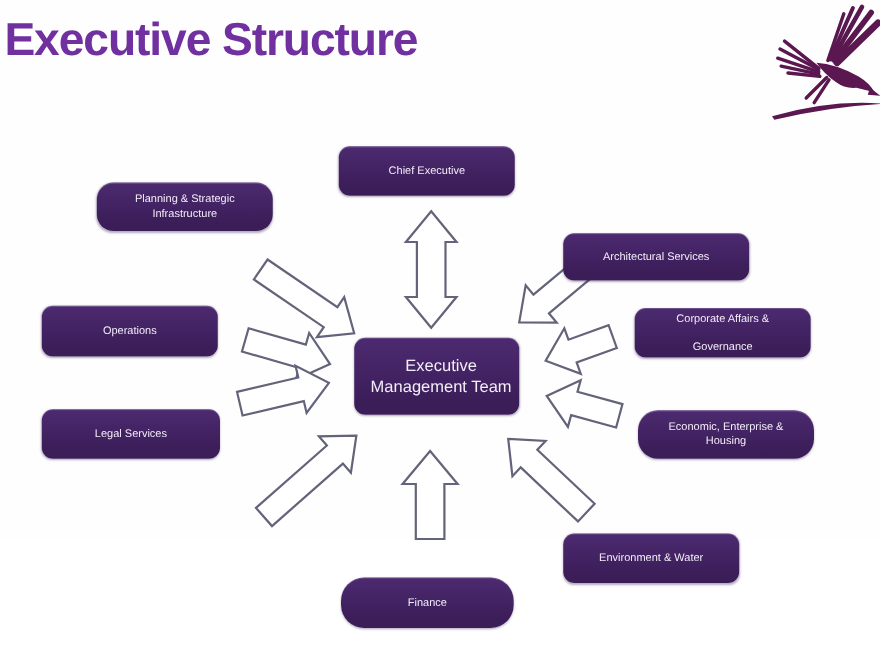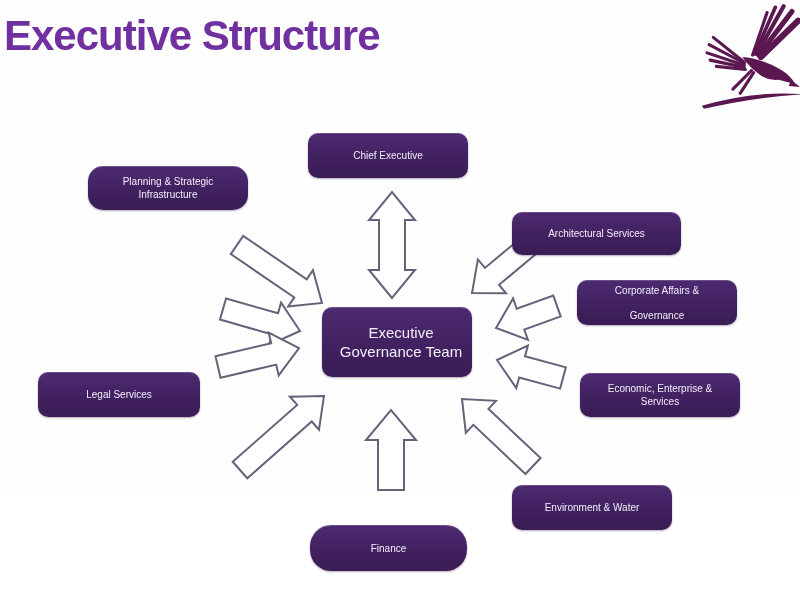--- a/index.html
+++ b/index.html
@@ -80,42 +80,45 @@
 
   <div class="box" style="left:88px;top:166px;width:160px;height:44px;border-radius:15px;">
     <span class="line">Planning &amp; Strategic</span>
     <span class="line">Infrastructure</span>
   </div>
 
   <div class="box" style="left:512px;top:180px;width:169px;height:43px;margin-top:32px;">
     <span class="line">Architectural  Services</span>
   </div>
 
+  <div class="box" style="left:38px;top:278px;width:160px;height:46px;">
+    <span class="line">Operations</span>
+  </div>
 
   <div class="box" style="left:577px;top:280px;width:160px;height:45px;gap:12px;">
     <span class="line">Corporate Affairs &amp;</span>
     <span class="line">Governance</span>
   </div>
 
   <div class="box" style="left:38px;top:372px;width:162px;height:45px;">
     <span class="line">Legal Services</span>
   </div>
 
-  <div class="box" style="left:580px;top:373px;width:160px;height:44px;">
+  <div class="box" style="left:580px;top:373px;width:160px;height:44px;border-radius:18px;">
     <span class="line">Economic, Enterprise &amp;</span>
-    <span class="line">Services</span>
+    <span class="line">Housing</span>
   </div>
 
 
   <div class="box" style="left:512px;top:485px;width:160px;height:45px;">
     <span class="line">Environment &amp; Water</span>
   </div>
 
   <div class="box" style="left:310px;top:525px;width:157px;height:46px;border-radius:21px;">
     <span class="line">Finance</span>
   </div>
 
   <div class="box center" style="left:322px;top:307px;width:150px;height:70px;padding-left:14px;">
     <span class="line">Executive</span>
-    <span class="line">Governance Team</span>
+    <span class="line">Management Team</span>
   </div>
 
 </div>
 
 </body></html>

